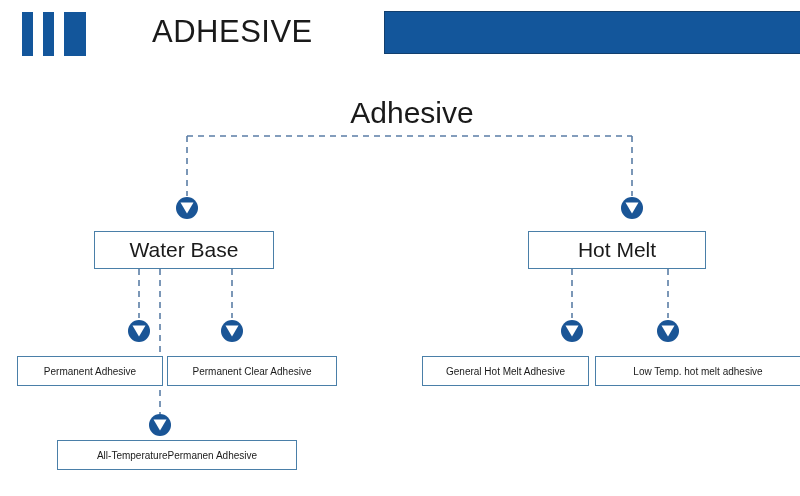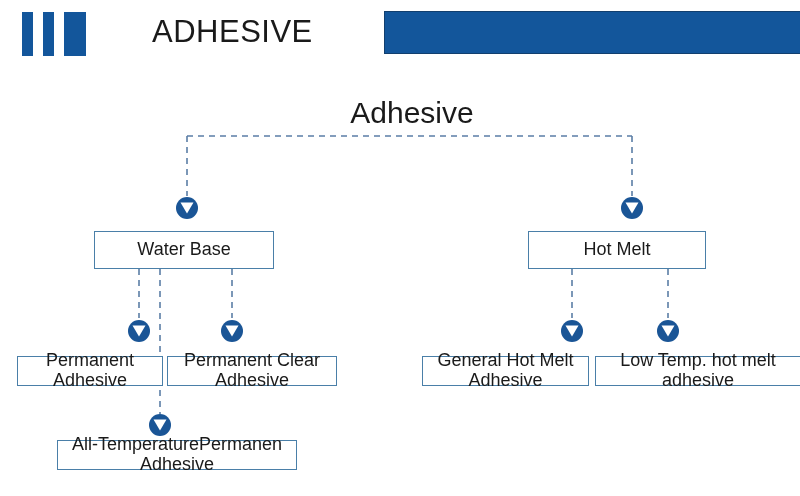--- a/index.html
+++ b/index.html
@@ -94,25 +94,25 @@
     border: 1px solid #4a7fa8;
     display: flex;
     align-items: center;
     justify-content: center;
     text-align: center;
     color: #1a1a1a;
     line-height: 1.1;
   }
   .node.level2 {
     height: 38px;
-    font-size: 18px;
+    font-size: 21px;
   }
   .node.leaf {
     height: 30px;
-    font-size: 18px;
+    font-size: 10px;
     padding: 0 5px;
   }
 
   
   #node-water-base  { left: 82px;  top: 231px; width: 180px; }
   #node-hot-melt    { left: 516px; top: 231px; width: 178px; }
 
   #node-permanent-adhesive        { left: 5px;   top: 356px; width: 146px; }
   #node-permanent-clear-adhesive  { left: 155px; top: 356px; width: 170px; }
   #node-general-hot-melt-adhesive { left: 410px; top: 356px; width: 167px; }

